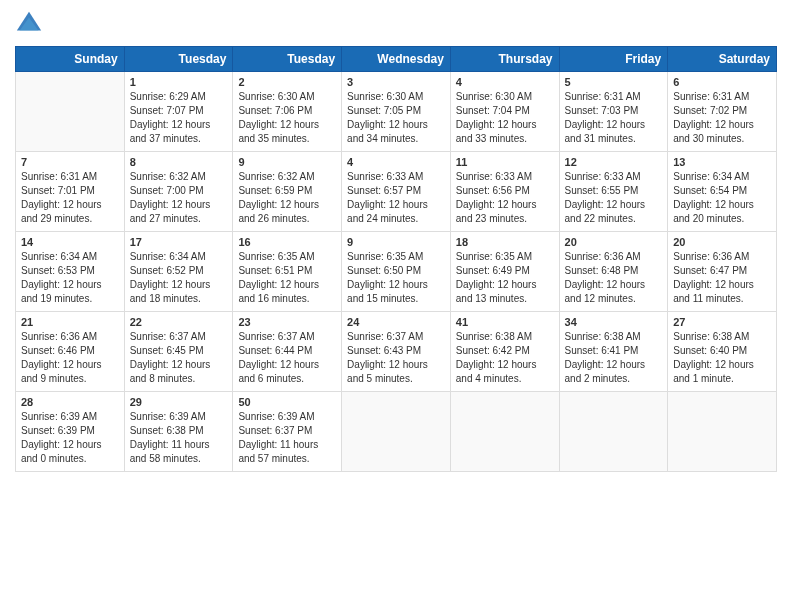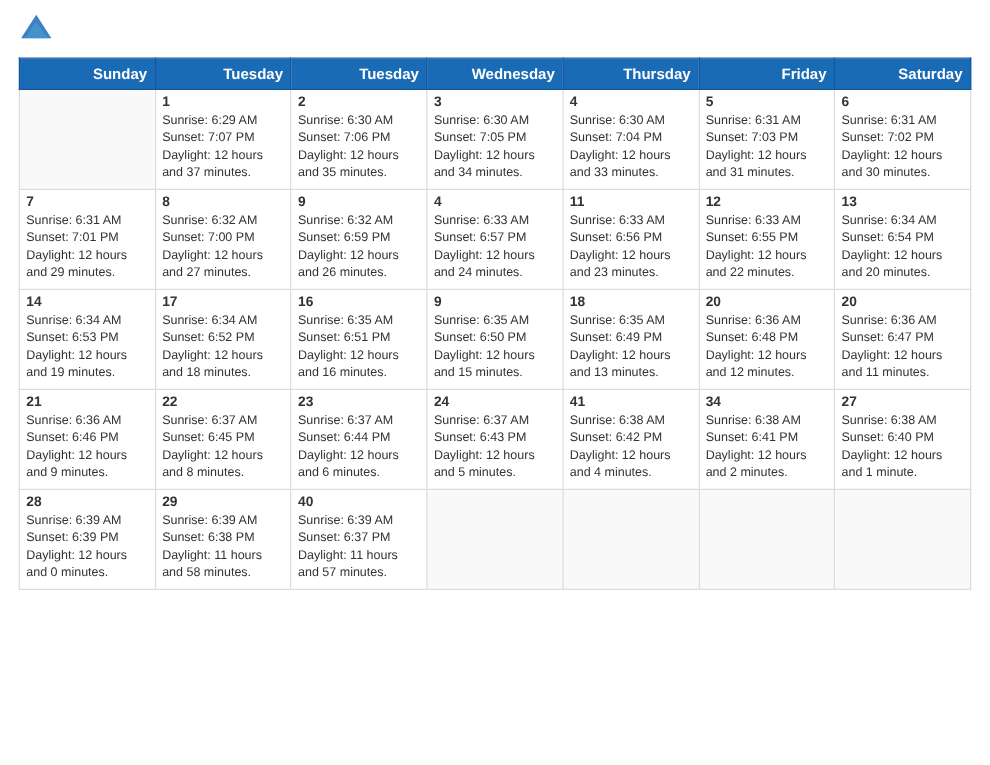--- a/index.html
+++ b/index.html
@@ -251,21 +251,21 @@
         <tr>
           <td>
             <span class="day-number">28</span>
             <div class="day-info">Sunrise: 6:39 AM<br>Sunset: 6:39 PM<br>Daylight: 12 hours and 0 minutes.</div>
           </td>
           <td>
             <span class="day-number">29</span>
             <div class="day-info">Sunrise: 6:39 AM<br>Sunset: 6:38 PM<br>Daylight: 11 hours and 58 minutes.</div>
           </td>
           <td>
-            <span class="day-number">40</span>
+            <span class="day-number">50</span>
             <div class="day-info">Sunrise: 6:39 AM<br>Sunset: 6:37 PM<br>Daylight: 11 hours and 57 minutes.</div>
           </td>
           <td class="empty"></td>
           <td class="empty"></td>
           <td class="empty"></td>
           <td class="empty"></td>
         </tr>
       </tbody>
   </table>
 </div>

